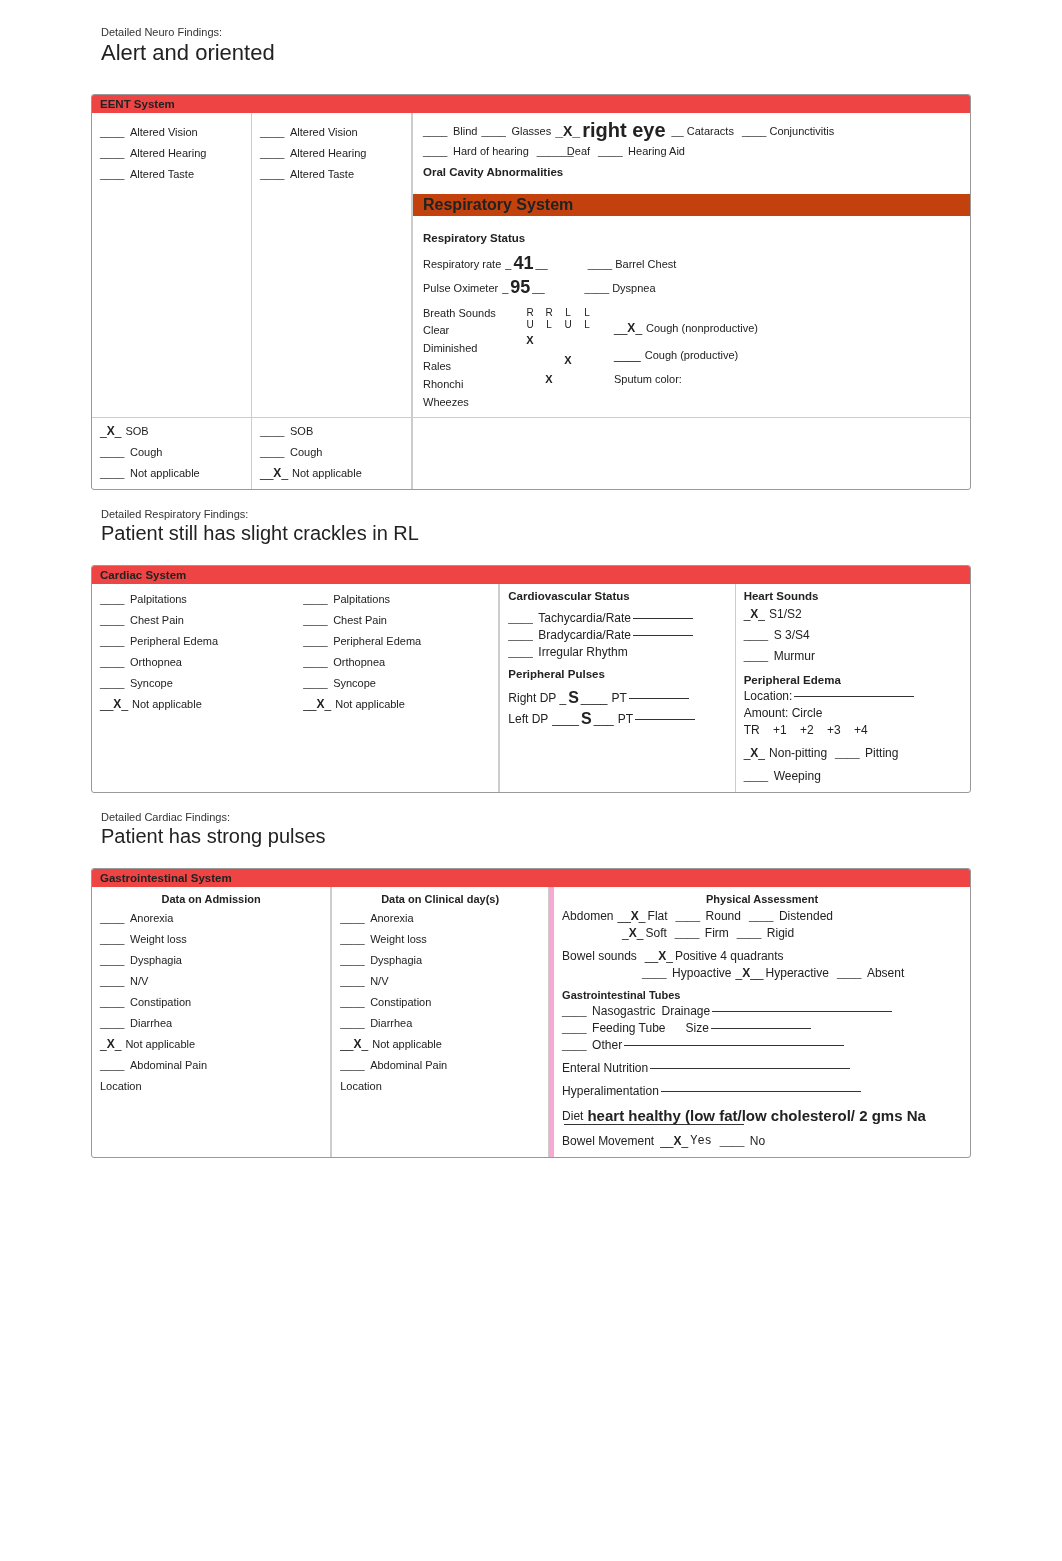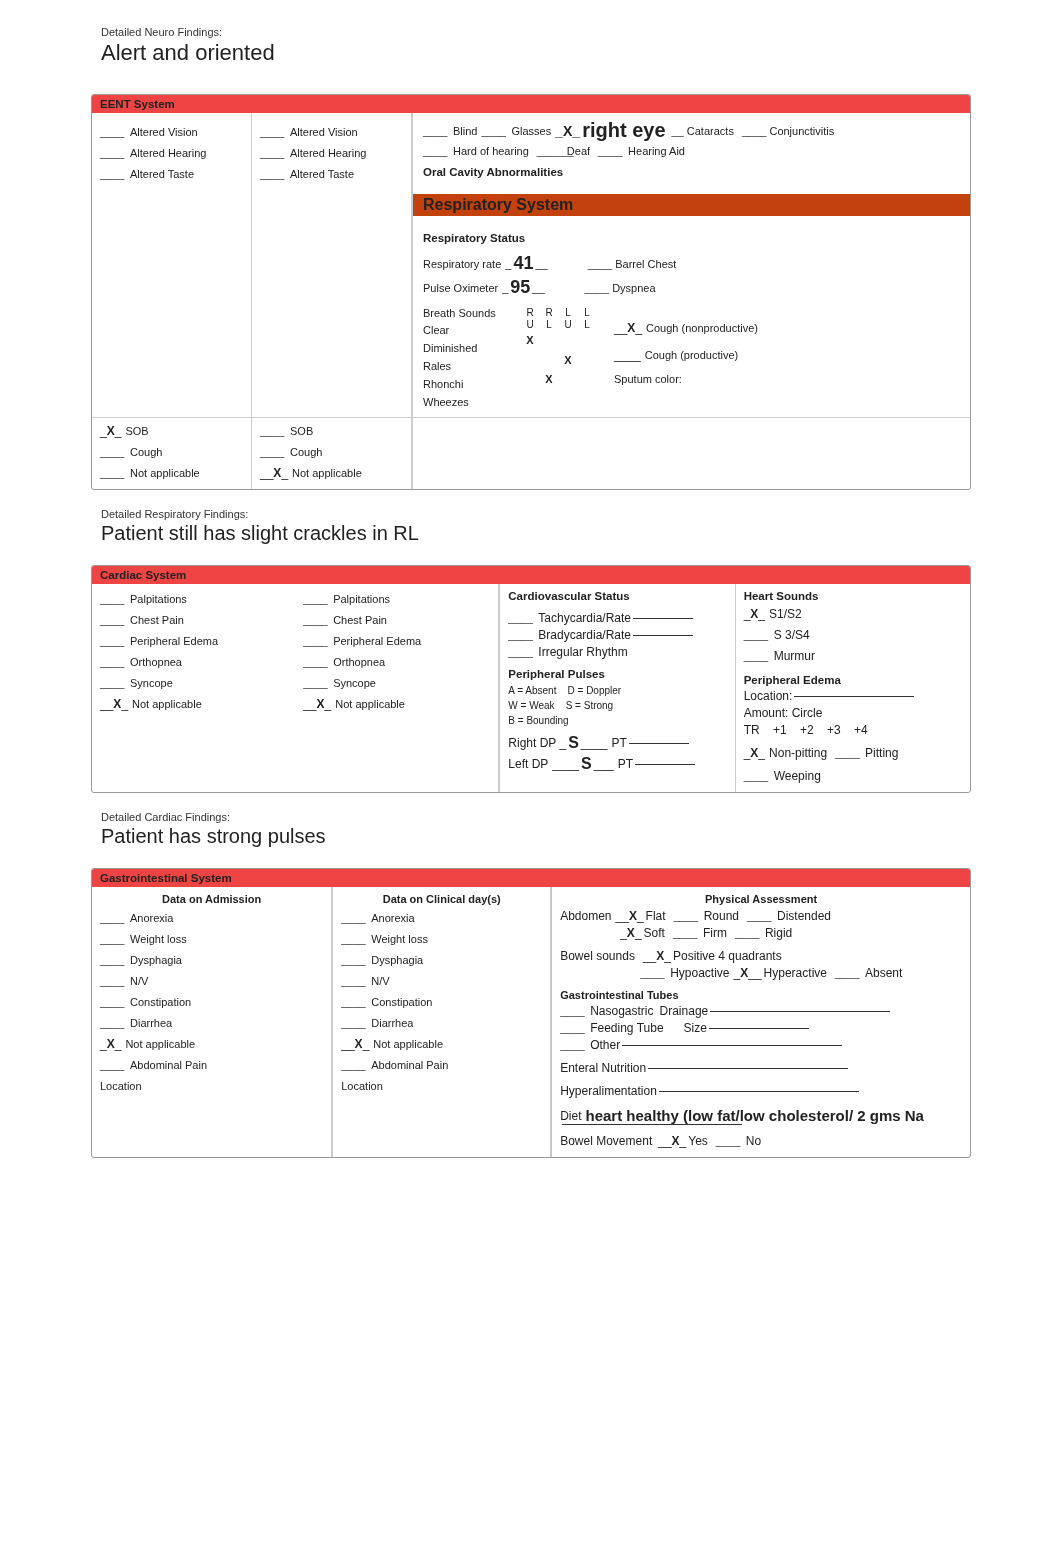--- a/index.html
+++ b/index.html
@@ -123,21 +123,21 @@
       flex: 1;
       padding: 6px 8px;
     }
     .gi-mid {
       flex: 0.9;
       border-left: 1px solid #ccc;
       padding: 6px 8px;
     }
     .gi-right {
       flex: 1.8;
-      border-left: 1px solid #f9a8d4;
+      border-left: 5px solid #f9a8d4;
       padding: 6px 8px;
     }
     .spacer { height: 6px; }
     .underline-blank {
       display: inline-block;
       border-bottom: 1px solid #333;
       min-width: 60px;
       margin: 0 2px;
     }
     .underline-long {
@@ -433,25 +433,20 @@
           <span class="check-box">____</span>
           <span>Bradycardia/Rate</span>
           <span class="underline-blank"></span>
         </div>
         <div class="row-line">
           <span class="check-box">____</span>
           <span>Irregular Rhythm</span>
         </div>
         <div class="spacer"></div>
         <div class="sub-header">Peripheral Pulses</div>
-        <div style="font-size:10px; line-height:15px;">
-          <div>A = Absent &nbsp;&nbsp; D = Doppler</div>
-          <div>W = Weak &nbsp;&nbsp; S = Strong</div>
-          <div>B = Bounding</div>
-        </div>
         <div class="spacer"></div>
         <div class="row-line">
           <span>Right DP _</span>
           <span style="font-size:16px; font-weight:bold; margin:0 2px;">S</span>
           <span>____</span>
           <span style="margin-left:4px;">PT</span>
           <span class="underline-blank"></span>
         </div>
         <div class="row-line">
           <span>Left DP</span>
@@ -662,21 +657,21 @@
         <div class="row-line" style="flex-wrap:wrap;">
           <span style="margin-right:4px;">Diet</span>
           <span style="font-size:15px; font-weight:bold;">heart healthy (low fat/low cholesterol/ 2 gms Na</span>
           <span class="underline-long" style="min-width:180px;"></span>
         </div>
         <div class="spacer"></div>
 
         <div class="row-line">
           <span>Bowel Movement</span>
           <span style="margin-left:6px; font-size:12px;">__<b>X</b>_</span>
-          <span style="margin-left:2px;">Yes</span>
+          <span style="margin-left:2px;font-family:Liberation Mono, monospace;">Yes</span>
           <span style="margin-left:8px;" class="check-box">____</span>
           <span>No</span>
         </div>
       </div>
     </div>
   </div>
 
 </div>
 
 </body></html>

